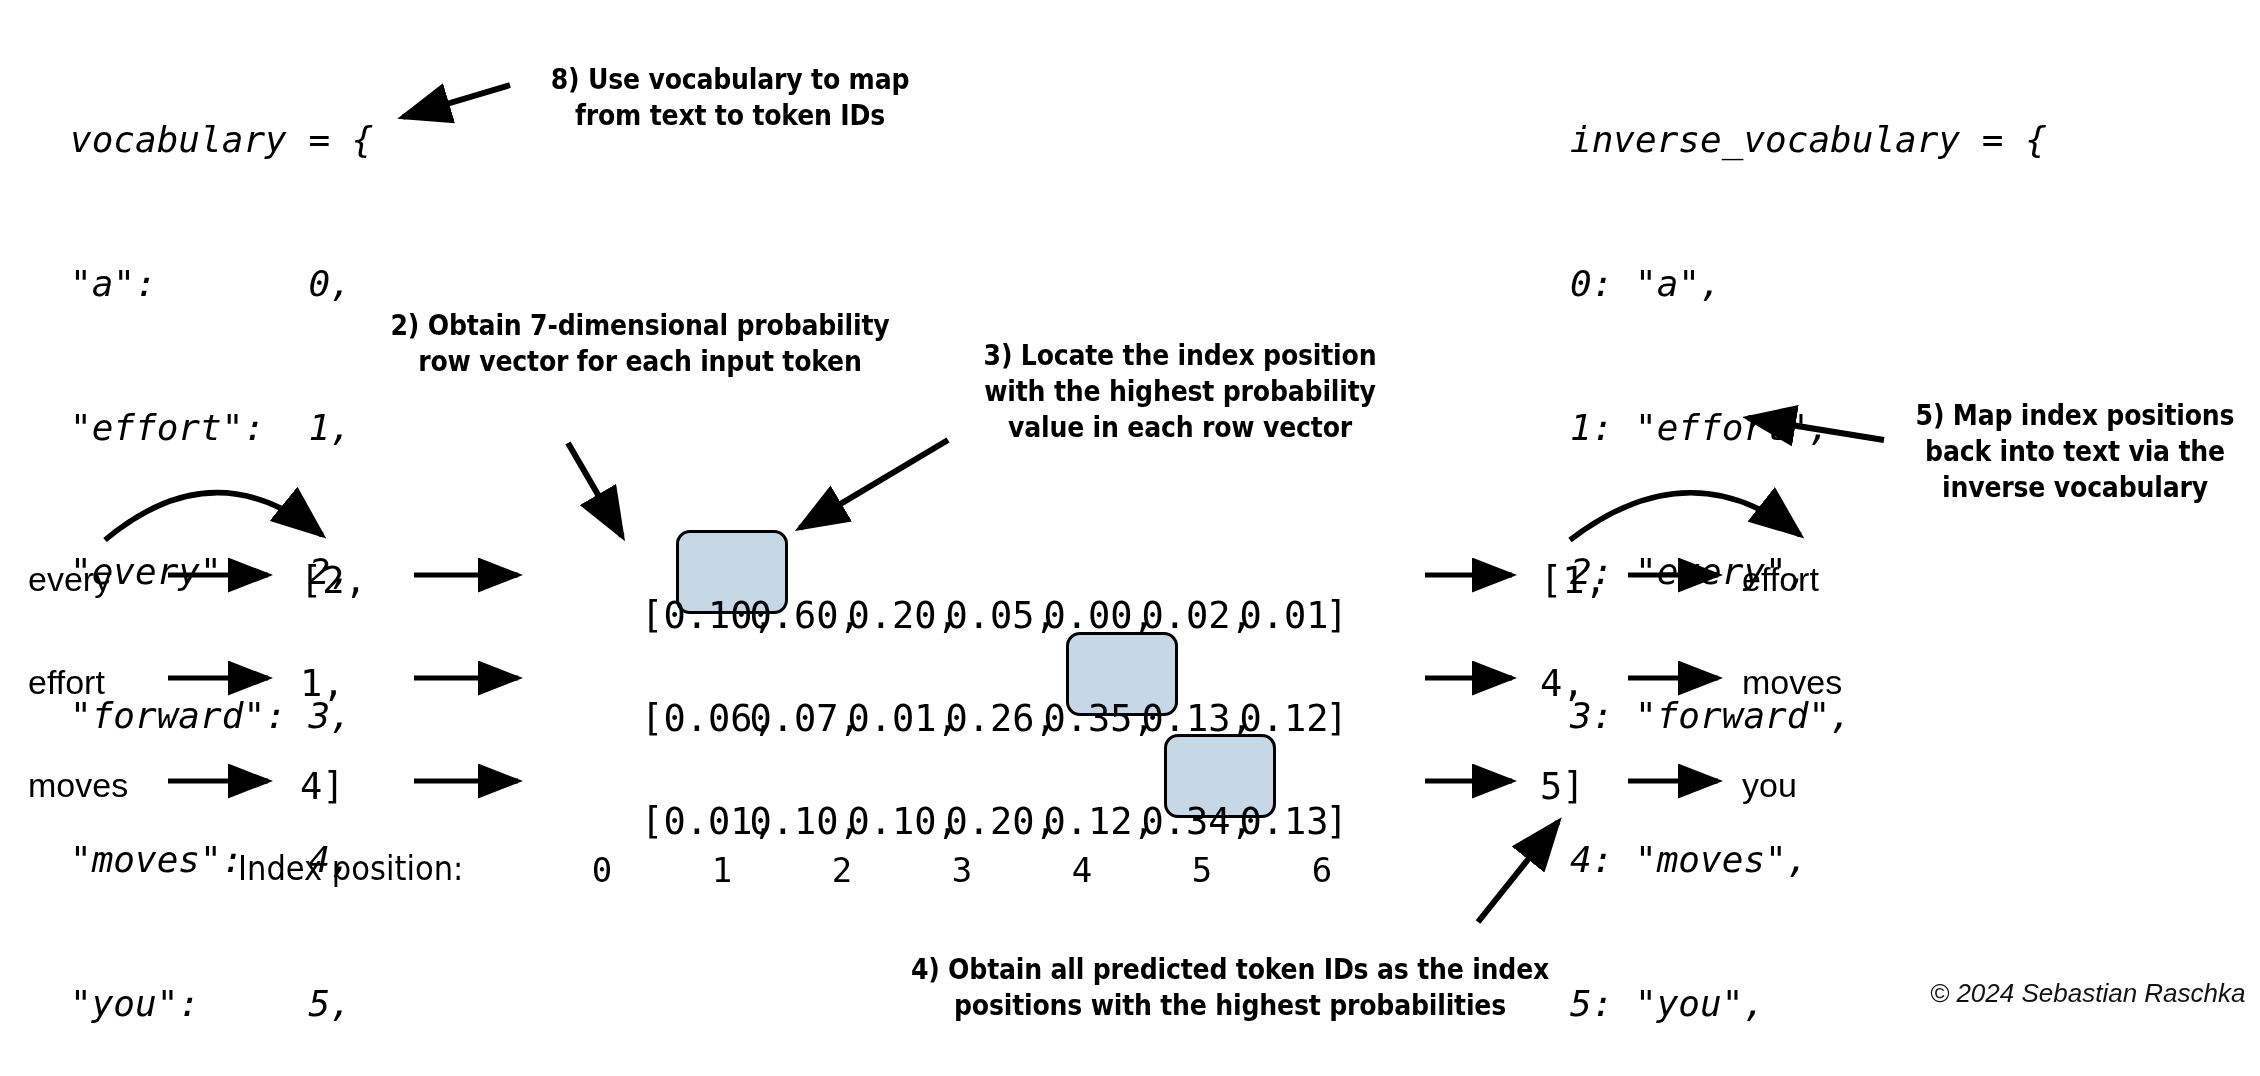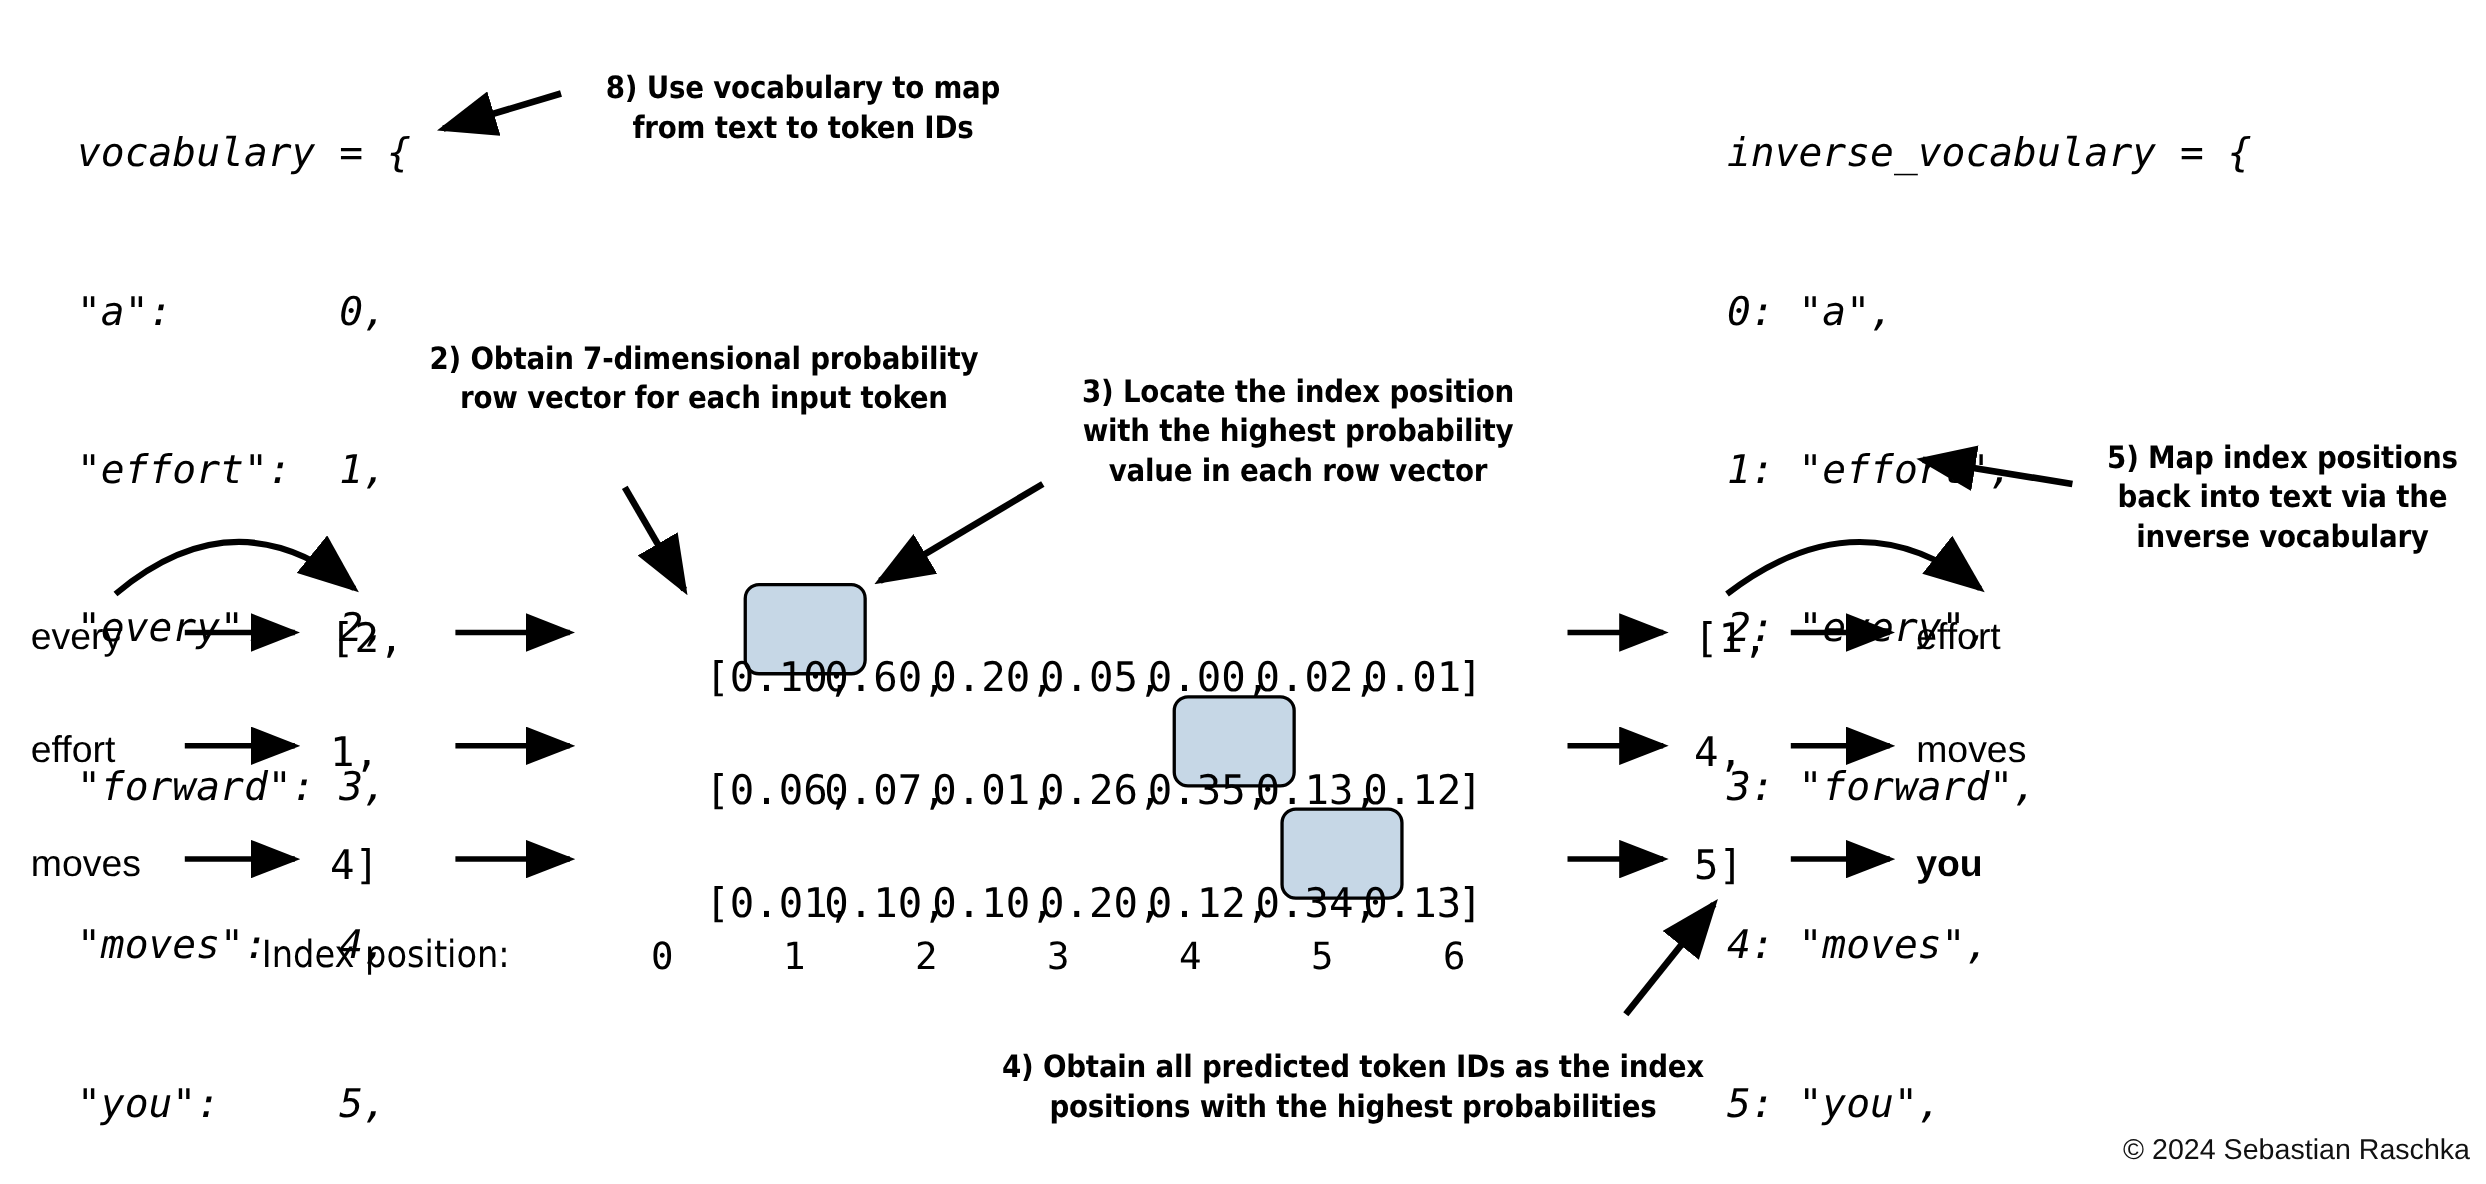--- a/index.html
+++ b/index.html
@@ -171,32 +171,32 @@
   <div class="abs mono vector-row" style="left:552px; top:766px;">
     <span>[</span><span style="display:inline-block;width:86px;">0.01,</span><span style="display:inline-block;width:98px;">0.10,</span><span style="display:inline-block;width:98px;">0.10,</span><span style="display:inline-block;width:98px;">0.20,</span><span style="display:inline-block;width:98px;">0.12,</span><span style="display:inline-block;width:98px;">0.34,</span><span style="display:inline-block;width:86px;">0.13</span><span>]</span>
   </div>
 
   <div class="abs mono" style="left:1540px; top:562px;">[1,</div>
   <div class="abs mono" style="left:1540px; top:665px;">4,</div>
   <div class="abs mono" style="left:1540px; top:768px;">5]</div>
 
   <div class="abs token" style="left:1742px; top:560px;">effort</div>
   <div class="abs token" style="left:1742px; top:663px;">moves</div>
-  <div class="abs token" style="left:1742px; top:766px;font-weight:bold;">you</div>
+  <div class="abs token" style="left:1742px; top:766px;">you</div>
 
   <div class="abs idxlabel" style="left:238px; top:848px;">Index position:</div>
   <div class="abs idxnum" style="left:572px; top:850px; width:60px;">0</div>
   <div class="abs idxnum" style="left:692px; top:850px; width:60px;">1</div>
   <div class="abs idxnum" style="left:812px; top:850px; width:60px;">2</div>
   <div class="abs idxnum" style="left:932px; top:850px; width:60px;">3</div>
   <div class="abs idxnum" style="left:1052px; top:850px; width:60px;">4</div>
   <div class="abs idxnum" style="left:1172px; top:850px; width:60px;">5</div>
   <div class="abs idxnum" style="left:1292px; top:850px; width:60px;">6</div>
 
-  <div class="abs copyright" style="left:1930px; top:1030px;">© 2024 Sebastian Raschka</div>
+  <div class="abs copyright" style="left:1930px; top:978px;font-style:italic;">© 2024 Sebastian Raschka</div>
 
   <svg class="overlay" viewBox="0 0 2260 1076">
     <defs>
       <marker id="ah" markerWidth="9" markerHeight="7" refX="8" refY="3.5" orient="auto" markerUnits="strokeWidth">
         <path d="M0,0 L9,3.5 L0,7 z" fill="#000"></path>
       </marker>
       <marker id="ah-thin" markerWidth="10" markerHeight="8" refX="9" refY="4" orient="auto" markerUnits="strokeWidth">
         <path d="M0,0 L10,4 L0,8 z" fill="#000"></path>
       </marker>
     </defs>

